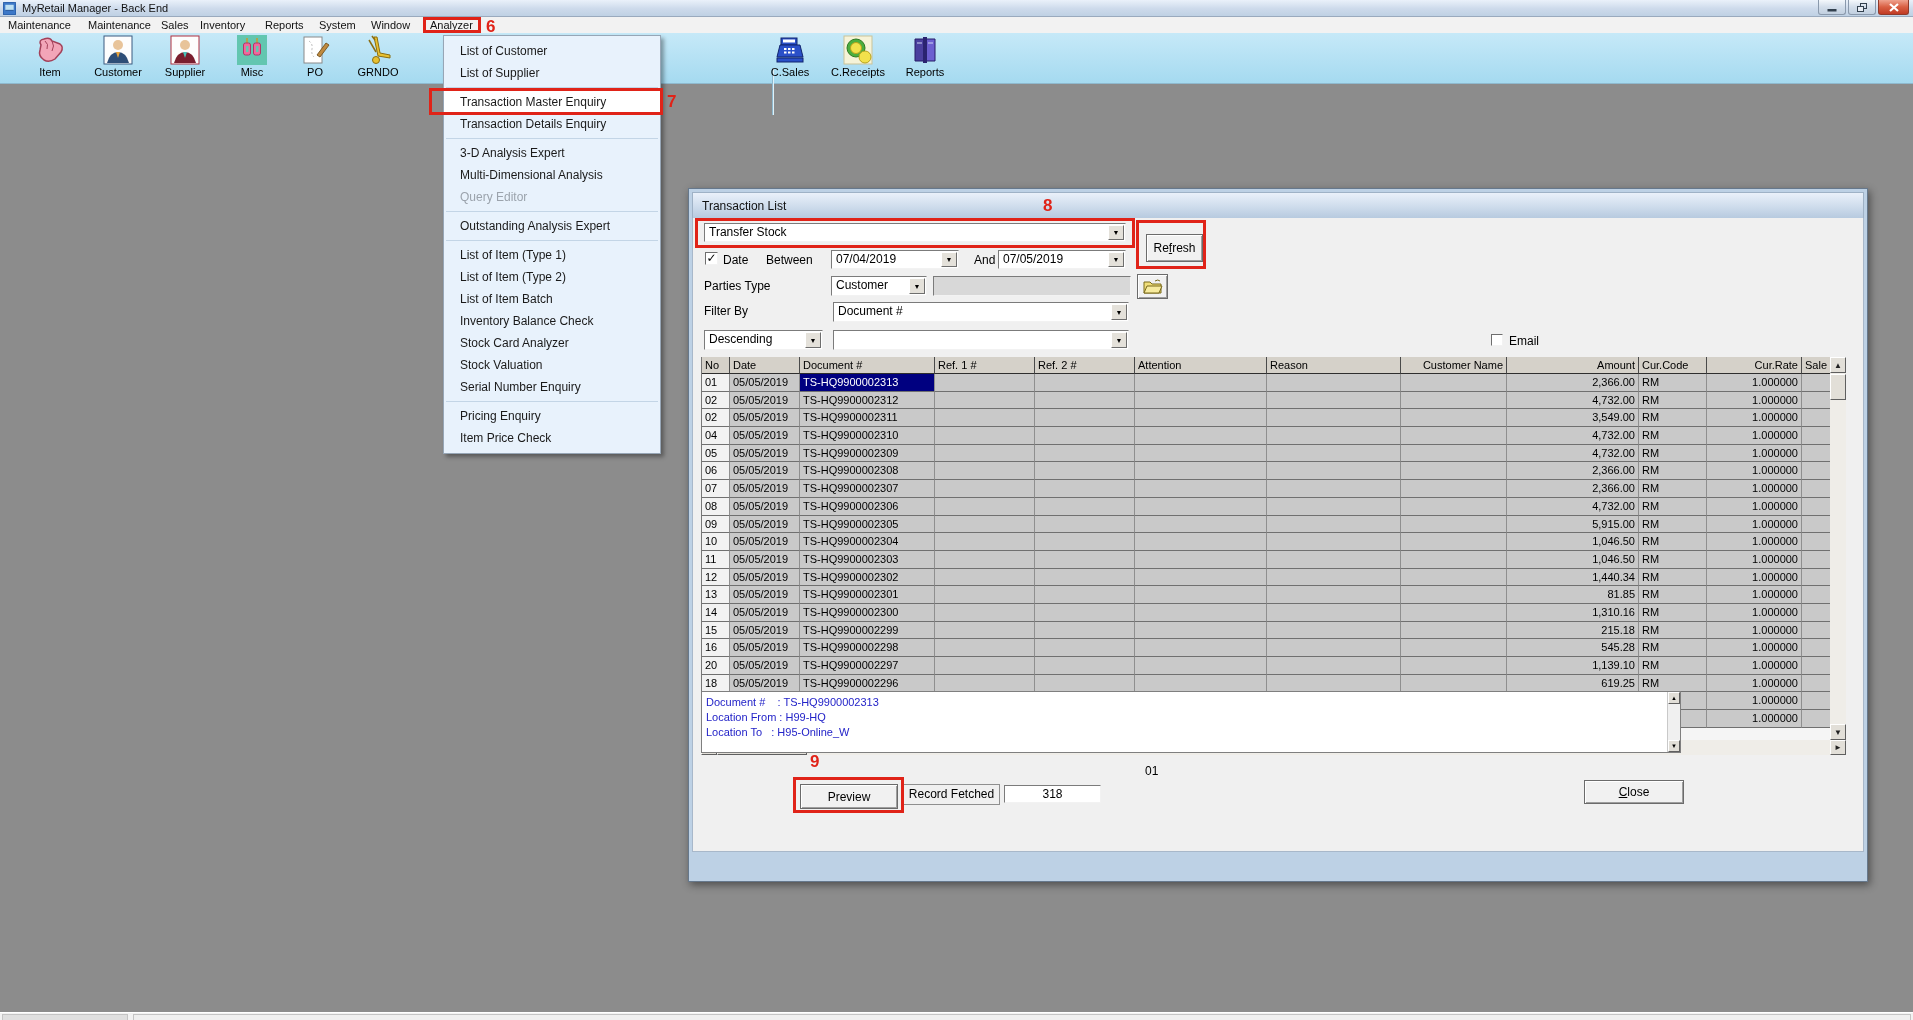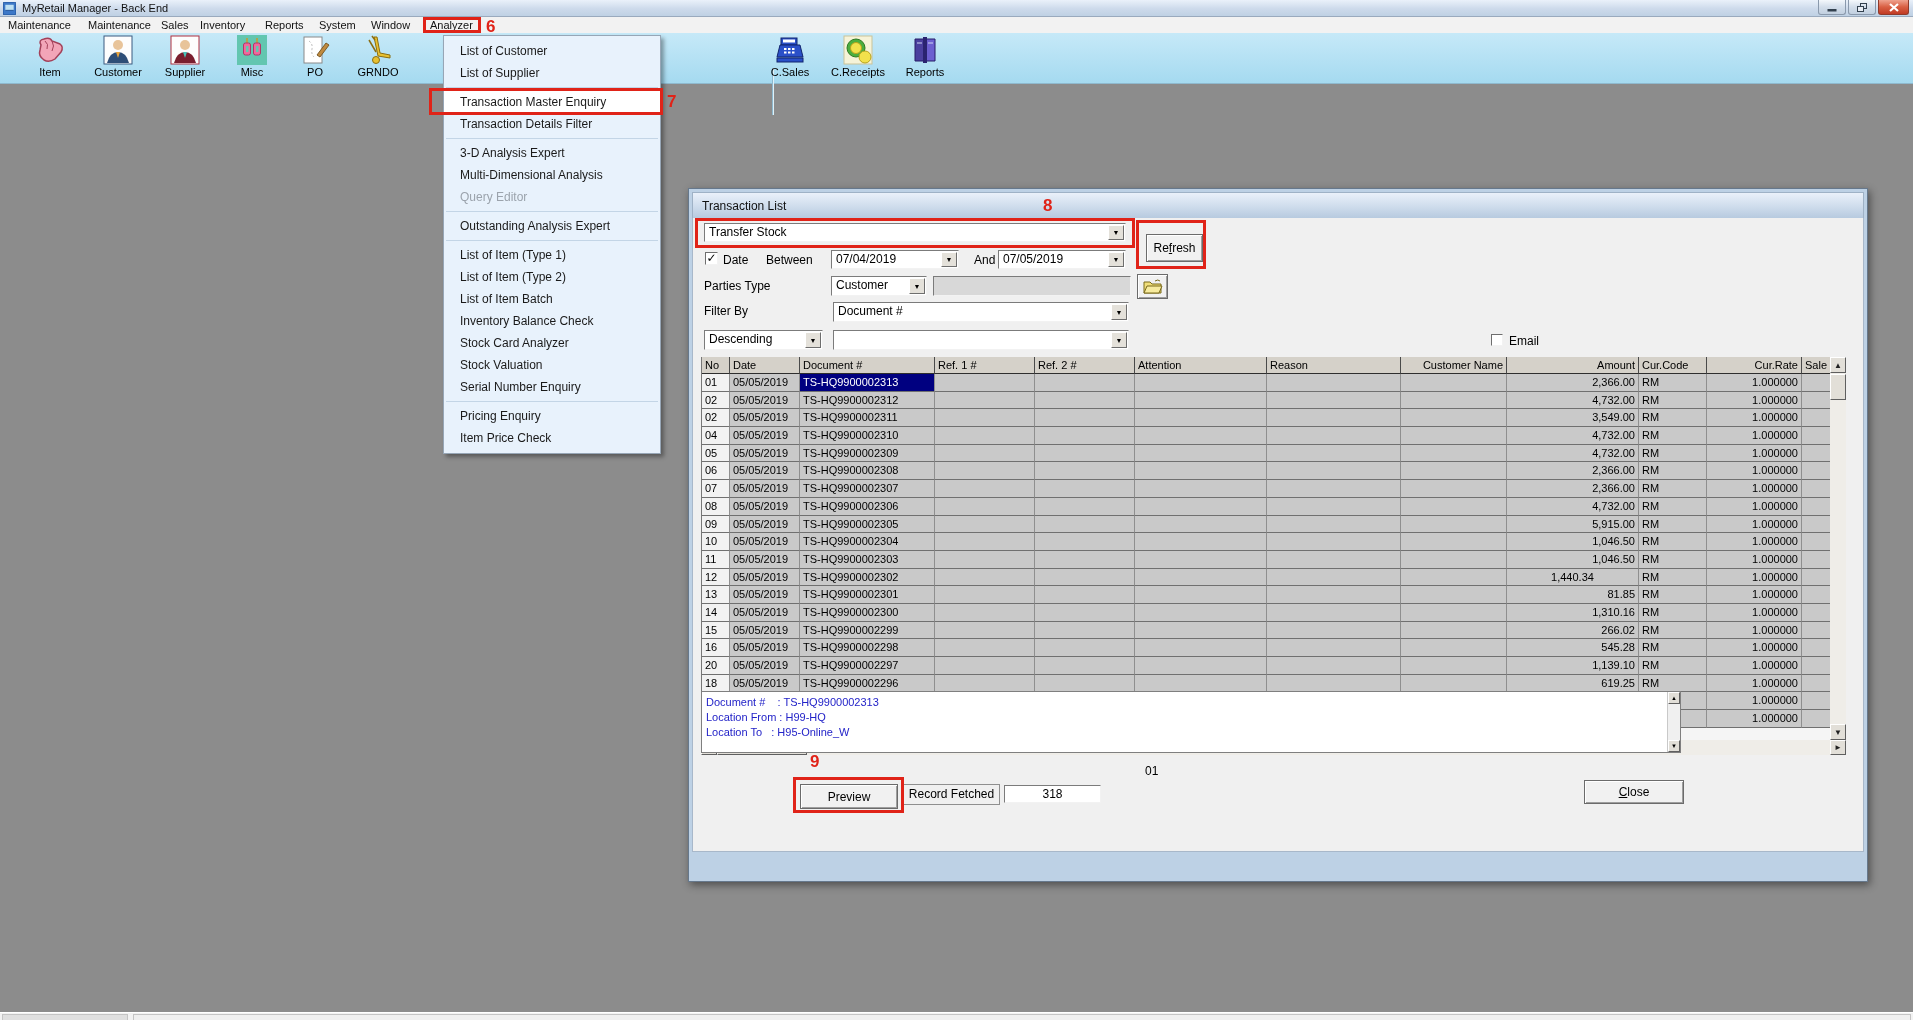--- a/index.html
+++ b/index.html
@@ -246,21 +246,21 @@
       <span class="tlabel">Reports</span>
     </div>
   </div>
 
   <div class="popup">
     <div>
         <div class="pm-item">List of Customer</div>
         <div class="pm-item">List of Supplier</div>
         <div class="pm-sep"></div>
         <div class="pm-item pm-boxed">Transaction Master Enquiry</div>
-        <div class="pm-item">Transaction Details Filter</div>
+        <div class="pm-item">Transaction Details Enquiry</div>
         <div class="pm-sep"></div>
         <div class="pm-item">3-D Analysis Expert</div>
         <div class="pm-item">Multi-Dimensional Analysis</div>
         <div class="pm-item pm-dis">Query Editor</div>
         <div class="pm-sep"></div>
         <div class="pm-item">Outstanding Analysis Expert</div>
         <div class="pm-sep"></div>
         <div class="pm-item">List of Item (Type 1)</div>
         <div class="pm-item">List of Item (Type 2)</div>
         <div class="pm-item">List of Item Batch</div>
@@ -505,21 +505,21 @@
             </div>
             <div class="tr">
               <div class="td tdno" style="width: 28px;">12</div>
               <div class="td" style="width: 70px;">05/05/2019</div>
               <div class="td" style="width: 135px;">TS-HQ9900002302</div>
               <div class="td" style="width: 100px;"></div>
               <div class="td" style="width: 100px;"></div>
               <div class="td" style="width: 132px;"></div>
               <div class="td" style="width: 134px;"></div>
               <div class="td" style="width: 106px;"></div>
-              <div class="td ar" style="width: 132px; text-align: center;">1,440.34</div>
+              <div class="td ar" style="width: 132px;">1,440.34</div>
               <div class="td" style="width: 68px;">RM</div>
               <div class="td ar" style="width: 95px;">1.000000</div>
               <div class="td" style="width: 29px;"></div>
             </div>
             <div class="tr">
               <div class="td tdno" style="width: 28px;">13</div>
               <div class="td" style="width: 70px;">05/05/2019</div>
               <div class="td" style="width: 135px;">TS-HQ9900002301</div>
               <div class="td" style="width: 100px;"></div>
               <div class="td" style="width: 100px;"></div>
@@ -547,21 +547,21 @@
             </div>
             <div class="tr">
               <div class="td tdno" style="width: 28px;">15</div>
               <div class="td" style="width: 70px;">05/05/2019</div>
               <div class="td" style="width: 135px;">TS-HQ9900002299</div>
               <div class="td" style="width: 100px;"></div>
               <div class="td" style="width: 100px;"></div>
               <div class="td" style="width: 132px;"></div>
               <div class="td" style="width: 134px;"></div>
               <div class="td" style="width: 106px;"></div>
-              <div class="td ar" style="width: 132px;">266.02</div>
+              <div class="td ar" style="width: 132px;">215.18</div>
               <div class="td" style="width: 68px;">RM</div>
               <div class="td ar" style="width: 95px;">1.000000</div>
               <div class="td" style="width: 29px;"></div>
             </div>
             <div class="tr">
               <div class="td tdno" style="width: 28px;">16</div>
               <div class="td" style="width: 70px;">05/05/2019</div>
               <div class="td" style="width: 135px;">TS-HQ9900002298</div>
               <div class="td" style="width: 100px;"></div>
               <div class="td" style="width: 100px;"></div>

